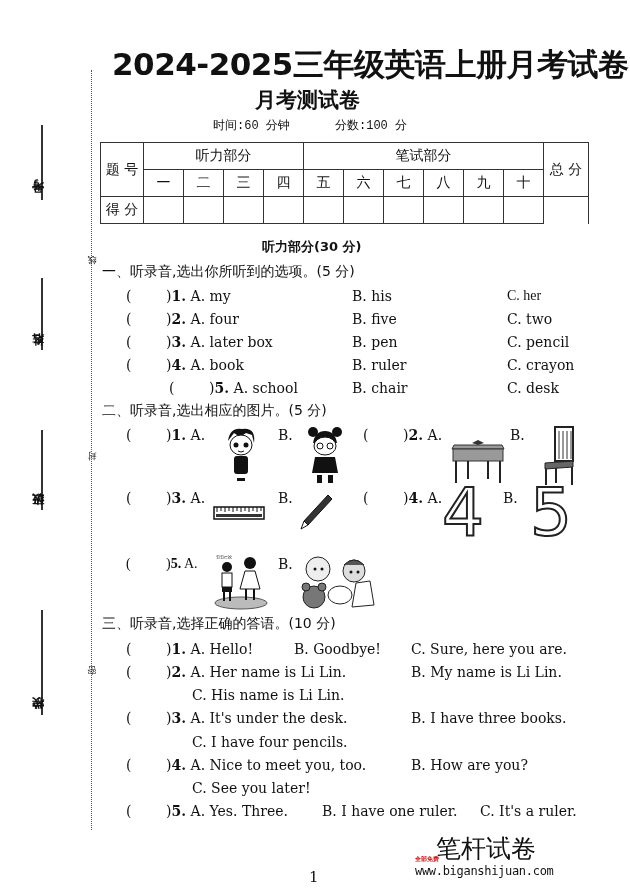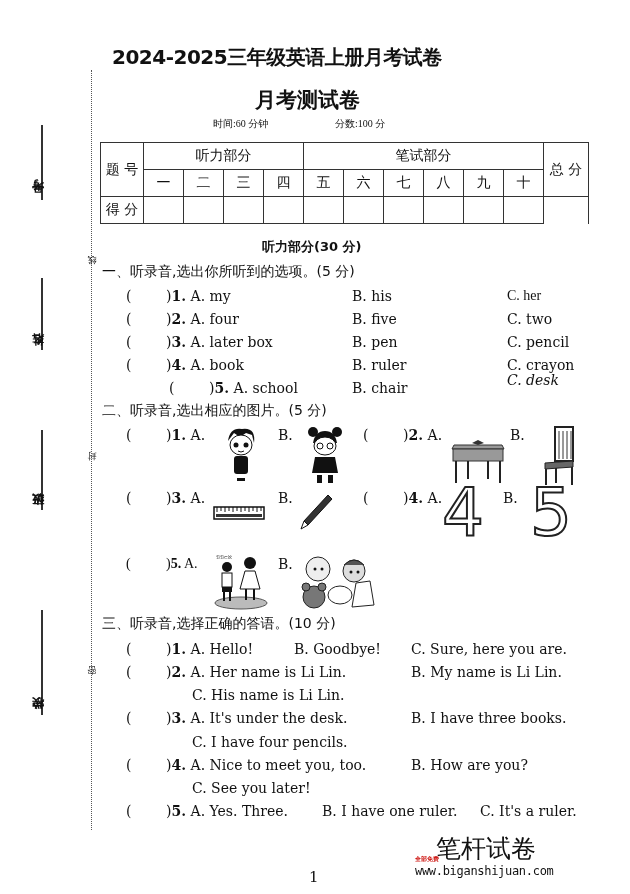--- a/index.html
+++ b/index.html
@@ -1,22 +1,22 @@
 <!DOCTYPE html>
 <html><head>
 <meta charset="utf-8">
 <style>
   html, body { margin:0; padding:0; background:#fff; }
   body { width:630px; height:894px; position:relative; overflow:hidden;
          font-family:"DejaVu Serif","Liberation Serif",serif; color:#111; }
   .abs { position:absolute; }
   .title { left:0; width:630px; top:44px; text-align:center; font-family:"DejaVu Sans","Liberation Sans",sans-serif;
-           font-weight:bold; font-size:20px; letter-spacing:-0.5px; left:20px; }
+           font-weight:bold; font-size:31px; letter-spacing:-0.5px; left:20px; }
   .subtitle { top:86px; left:255px; font-size:21px; font-weight:bold; font-family:Liberation Serif, serif; }
-  .meta { top:117px; font-size:10px; font-family:Liberation Serif, serif; }
+  .meta { top:117px; font-size:12px; font-family:Liberation Mono, monospace; }
   table.score { position:absolute; left:100px; top:142px; border-collapse:collapse; font-family:"DejaVu Sans",sans-serif; font-size:14px; }
   table.score td { border:1.4px solid #333; text-align:center; height:26px; padding:0; }
   .sec-head { font-family:"DejaVu Sans",sans-serif; font-size:14px; }
   .line { font-size:14px; white-space:nowrap; }
   .bold { font-weight:bold; }
   .paren { display:inline-block; width:40px; }
   .margin-label { font-family:"DejaVu Sans",sans-serif; font-size:12px; font-weight:bold; writing-mode:vertical-rl; transform:rotate(180deg); }
   .vline { width:1.5px; background:#333; }
   .dotline { border-left:1.5px dotted #555; }
   .cut { font-size:9px; font-family:"DejaVu Sans",sans-serif; background:#fff; writing-mode:vertical-rl; transform:rotate(180deg); }
@@ -101,21 +101,21 @@
 <div class="abs line" style="left:507px;top:334px;">C. pencil</div>
 
 <div class="abs line" style="left:126px;top:357px;">
   <span class="paren">(</span><span>)</span><span class="bold">4.</span> <span>A. book</span></div>
 <div class="abs line" style="left:352px;top:357px;">B. ruler</div>
 <div class="abs line" style="left:507px;top:357px;">C. crayon</div>
 
 <div class="abs line" style="left:130px;top:380px;margin-left:39px;">
   <span class="paren">(</span><span>)</span><span class="bold">5.</span> <span>A. school</span></div>
 <div class="abs line" style="left:352px;top:380px;">B. chair</div>
-<div class="abs line" style="left:507px;top:372px;font-style:italic;">C. desk</div>
+<div class="abs line" style="left:507px;top:380px;">C. desk</div>
 
 <div class="abs sec-head" style="left:102px;top:402px;">二、听录音,选出相应的图片。(5 分)</div>
 
 <div class="abs line" style="left:126px;top:427px;">
   <span class="paren">(</span><span>)</span><span class="bold">1.</span> <span>A.</span></div>
 <svg class="pic" style="left:222px;top:425px;" width="38" height="60" viewBox="0 0 38 60">
   <path d="M6 16 Q8 2 20 4 Q34 2 32 18 L30 10 L24 8 L18 12 L12 8 Z" fill="#111"></path>
   <ellipse cx="19" cy="20" rx="11" ry="10" fill="#fff" stroke="#111"></ellipse>
   <circle cx="14" cy="20" r="2.5" fill="#111"></circle>
     <circle cx="24" cy="20" r="2.5" fill="#111"></circle>

